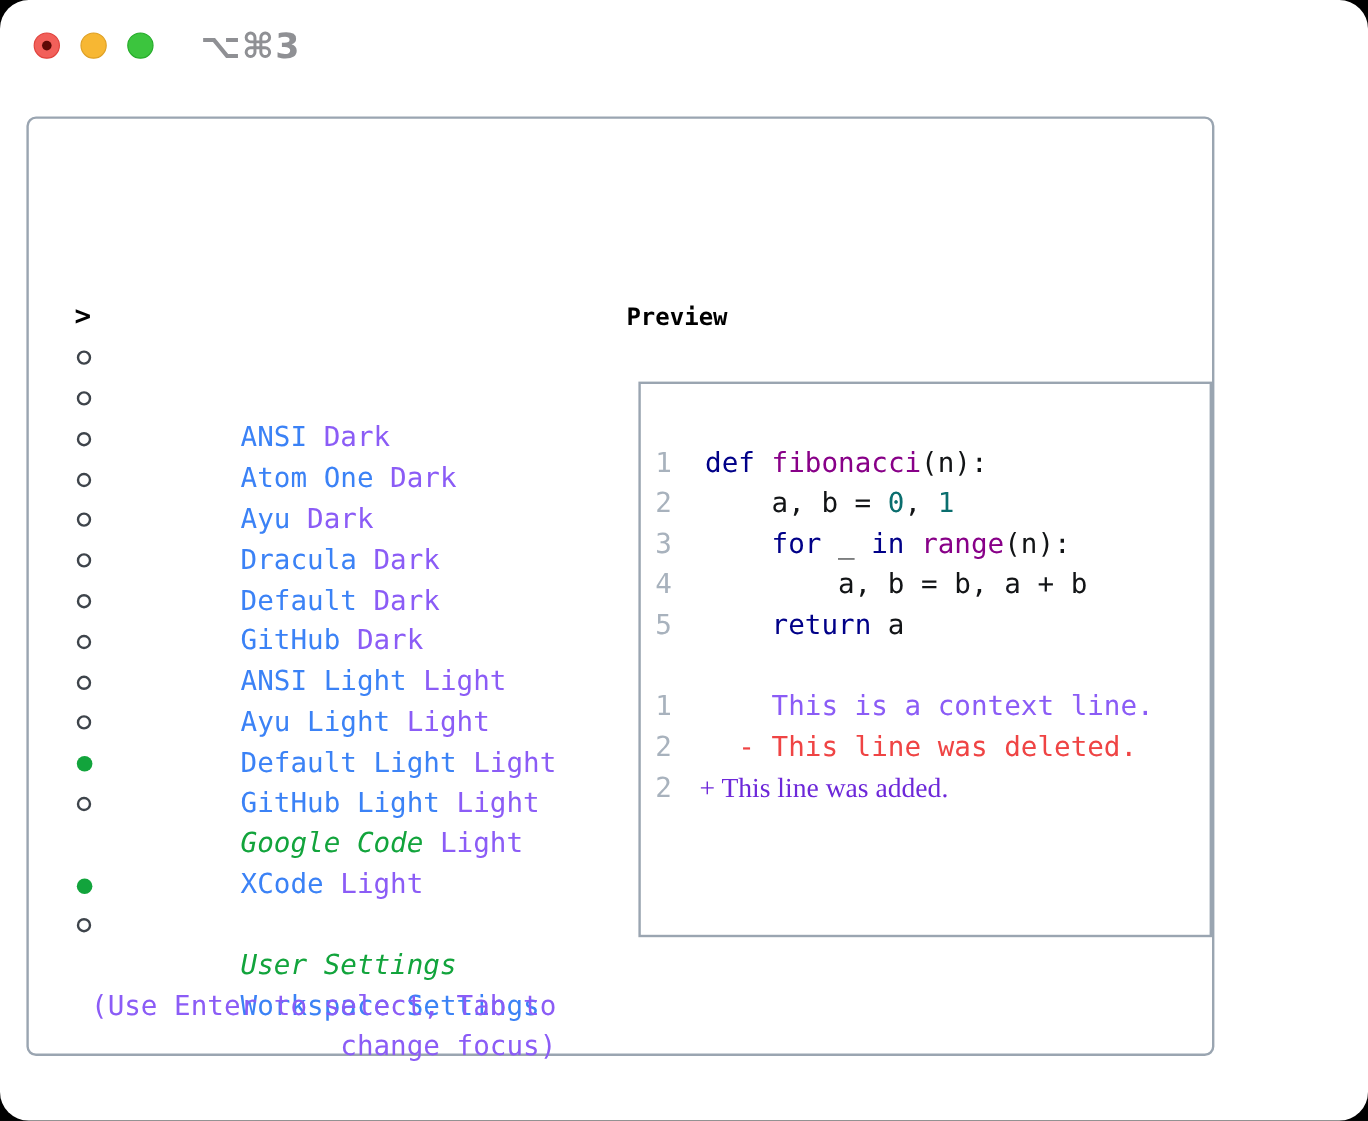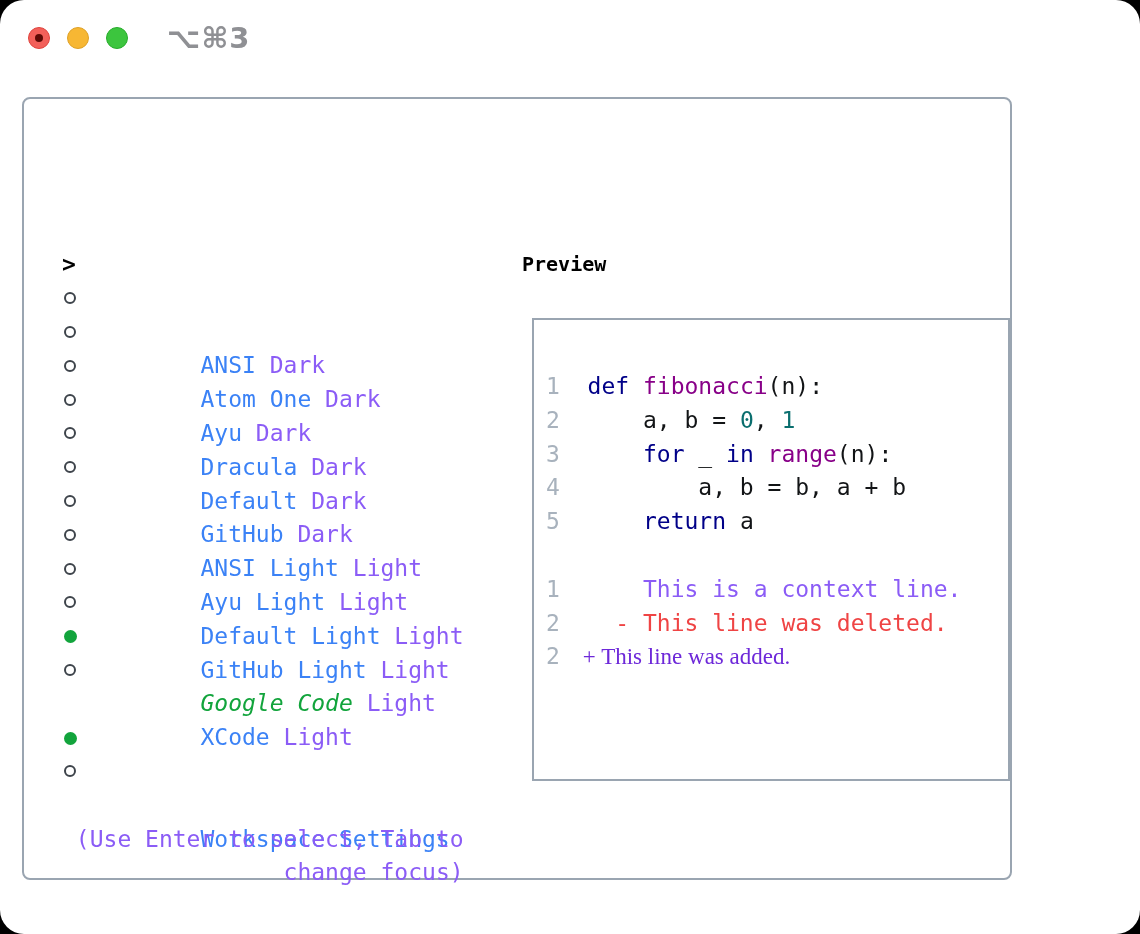--- a/index.html
+++ b/index.html
@@ -111,20 +111,21 @@
       </div>
       <div class="row theme">
         <span class="mk"><span class="dot"></span></span>
         <span class="name">XCode</span><span class="variant muted">Light</span>
       </div>
 
       <div class="spacer"></div>
 
       <div class="row theme selected">
         <span class="mk"><span class="dot on"></span></span>
+        <span class="name">User Settings</span>
       </div>
       <div class="row theme">
         <span class="mk"><span class="dot"></span></span>
         <span class="name">Workspace Settings</span>
       </div>
 
       <div class="spacer"></div>
 
       <div class="row noindent muted">(Use Enter to select, Tab to</div>
       <div class="row noindent muted">change focus)</div>

